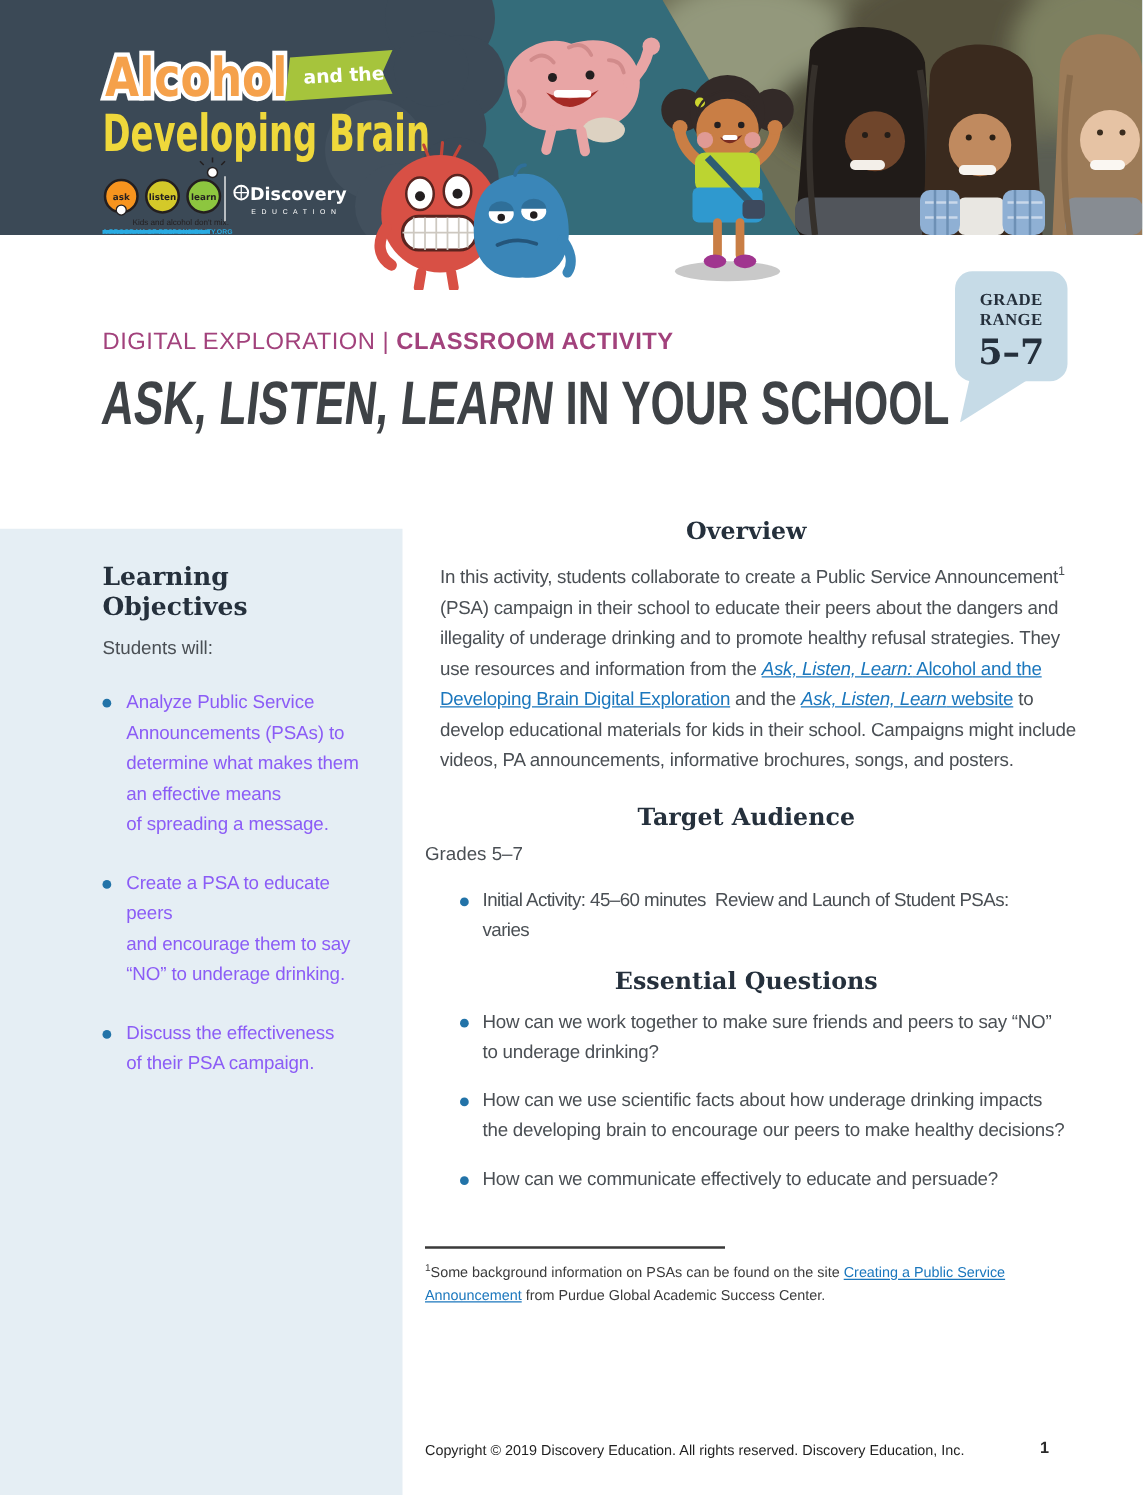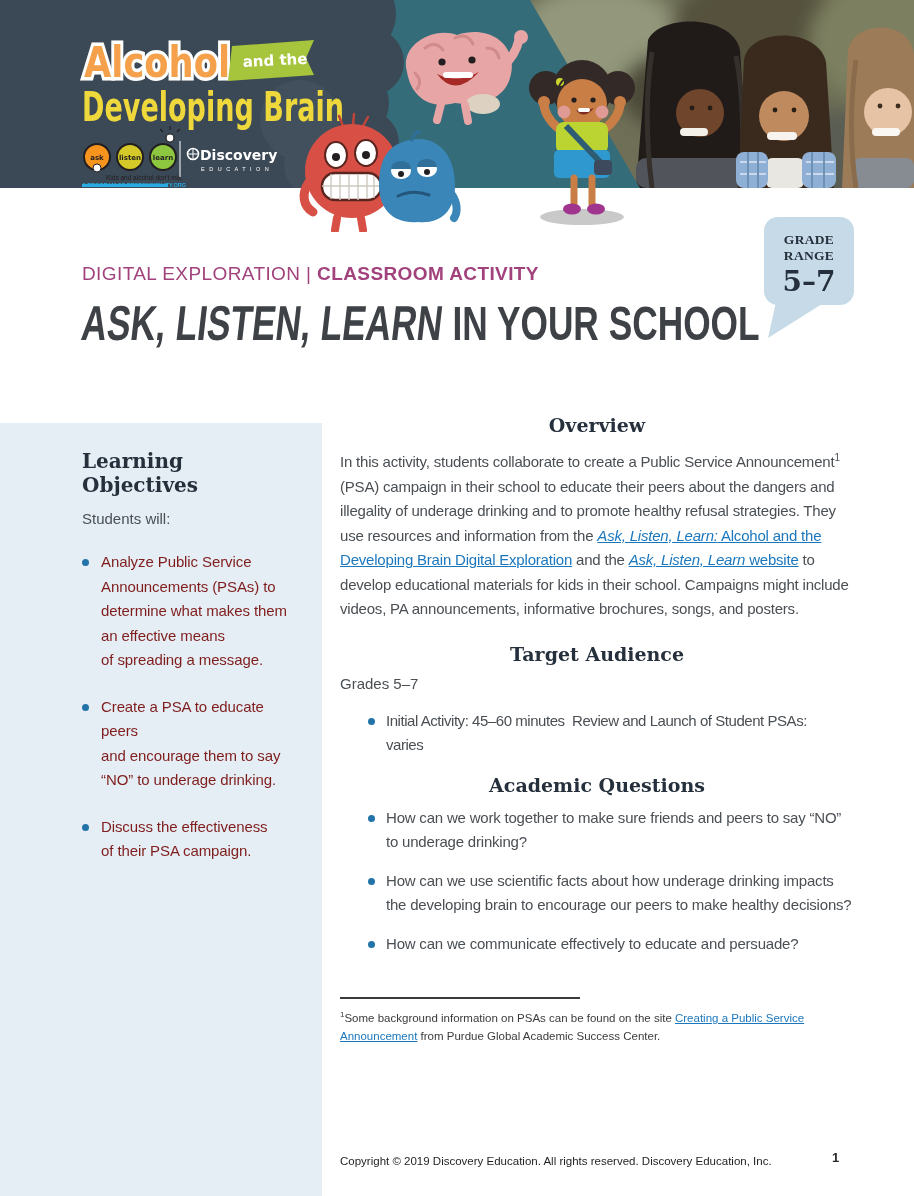--- a/index.html
+++ b/index.html
@@ -29,29 +29,29 @@
 
   
   .sidebar{position:absolute;left:0;top:388px;width:322px;height:808px;background:#e5eef4;
      box-sizing:border-box;padding:26px 24px 0 82px;z-index:1;margin-top:35px;}
   .sidebar h2{font-family:"DejaVu Serif",serif;font-size:20px;font-weight:700;color:#25303c;
      margin:0 0 13px 0;}
   .sidebar .intro{font-size:15px;color:#4a4f54;margin:0 0 23px 0;}
 
   ul.dotlist{list-style:none;margin:0;padding:0;}
   ul.dotlist li{position:relative;padding-left:19px;font-size:15px;line-height:24.5px;
-     color:#7f1d1d;margin:0 0 22px 0;white-space:pre-wrap;letter-spacing:-.1px;}
+     color:#8b5cf6;margin:0 0 22px 0;white-space:pre-wrap;letter-spacing:-.1px;}
   ul.dotlist li .dot{position:absolute;left:0;top:9px;width:7px;height:7px;border-radius:50%;
      background:#2273a8;}
 
   
   main{position:absolute;left:340px;top:388px;width:514px;z-index:1;}
   main h2{font-family:"DejaVu Serif",serif;font-size:19px;line-height:26px;font-weight:700;
      color:#25303c;margin:0 0 8px 0;text-align:center;}
-  main .para{font-size:15px;line-height:24.5px;color:#4a4f54;margin:0 0 18px 0;
+  main .para{font-size:15px;line-height:24.5px;color:#4a4f54;margin:0 0 18px 12px;
      letter-spacing:-.2px;width:512px;}
   main .plain-line{font-size:15px;color:#4a4f54;margin:0 0 17px 0;}
   .sp{margin-top:19px;}
   ul.mainlist{list-style:none;margin:0 0 2px 0;padding:0 0 0 28px;}
   ul.mainlist li{position:relative;padding-left:18px;font-size:15px;line-height:24.5px;
      color:#4a4f54;margin:0 0 14px 0;white-space:pre-wrap;letter-spacing:-.2px;}
   ul.mainlist li .dot{position:absolute;left:0;top:9px;width:7px;height:7px;border-radius:50%;
      background:#2273a8;}
   ul.mainlist li.tight{letter-spacing:-.45px;}
 
@@ -280,21 +280,21 @@
     <p class="para"><span>In this activity, students collaborate to create a Public Service Announcement</span><sup>1</sup><span> (PSA) campaign in their school to educate their peers about the dangers and illegality of underage drinking and to promote healthy refusal strategies. They use resources and information from the </span><a class="lnk"><span class="it">Ask, Listen, Learn:</span><span> Alcohol and the Developing Brain Digital Exploration</span></a><span> and the </span><a class="lnk"><span class="it">Ask, Listen, Learn</span><span> website</span></a><span> to develop educational materials for kids in their school. Campaigns might include videos, PA announcements, informative brochures, songs, and posters.</span></p>
 
     <h2 class="sp">Target Audience</h2>
     <p class="plain-line">Grades 5–7</p>
 
     <ul class="mainlist">
       <li class="tight"><span class="dot"></span><span>Initial Activity: 45–60 minutes  Review and Launch of Student PSAs:
 varies</span></li>
     </ul>
 
-    <h2>Academic Questions</h2>
+    <h2>Essential Questions</h2>
     <ul class="mainlist">
       <li><span class="dot"></span><span>How can we work together to make sure friends and peers to say “NO” to underage drinking?</span></li>
       <li><span class="dot"></span><span>How can we use scientific facts about how underage drinking impacts the developing brain to encourage our peers to make healthy decisions?</span></li>
       <li><span class="dot"></span><span>How can we communicate effectively to educate and persuade?</span></li>
     </ul>
 
     <div class="footnote-rule"></div>
     <p class="footnote"><sup>1</sup><span>Some background information on PSAs can be found on the site </span><a class="lnk"><span>Creating a Public Service Announcement</span></a><span> from Purdue Global Academic Success Center.</span></p>
   </main>
 

